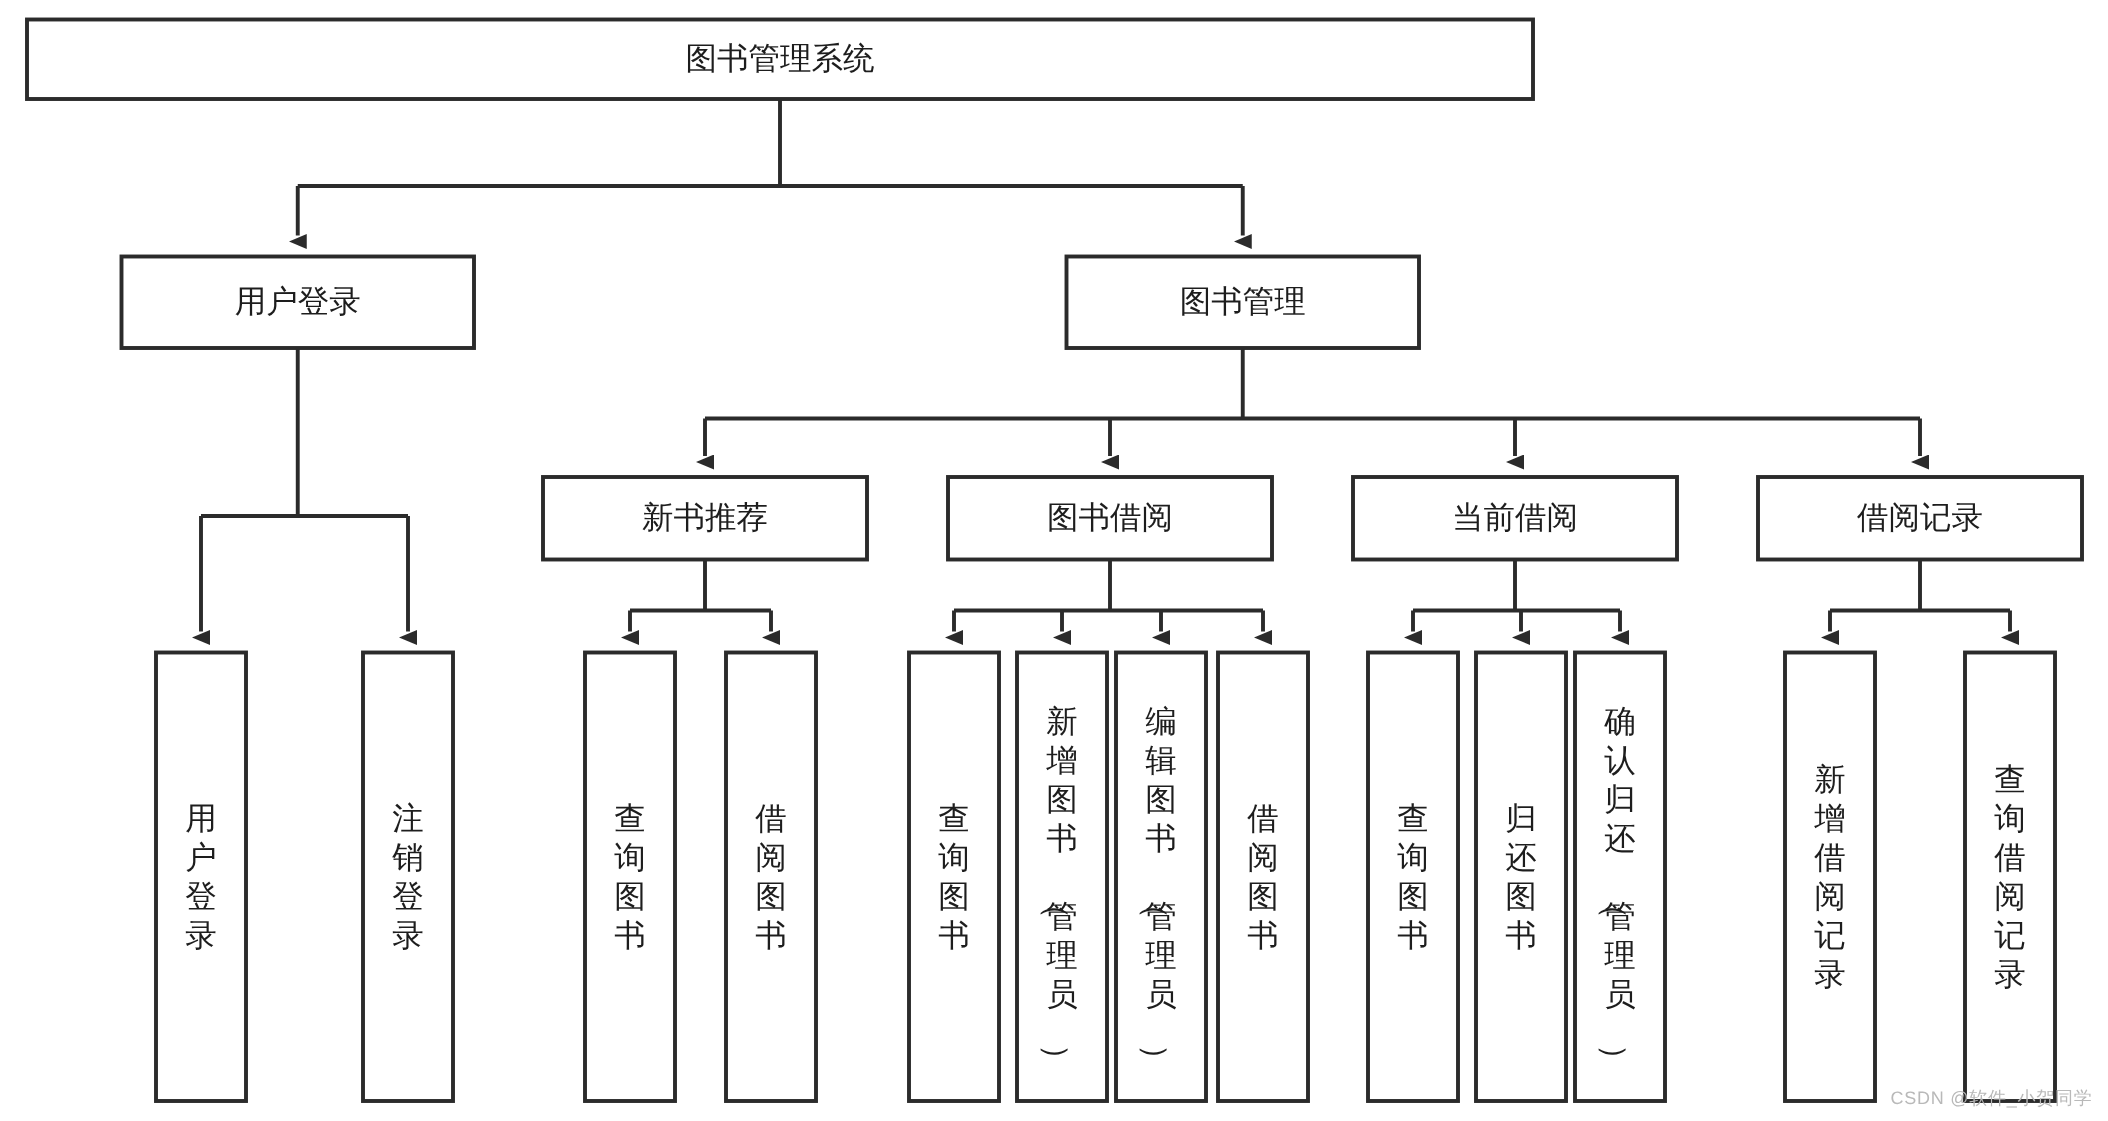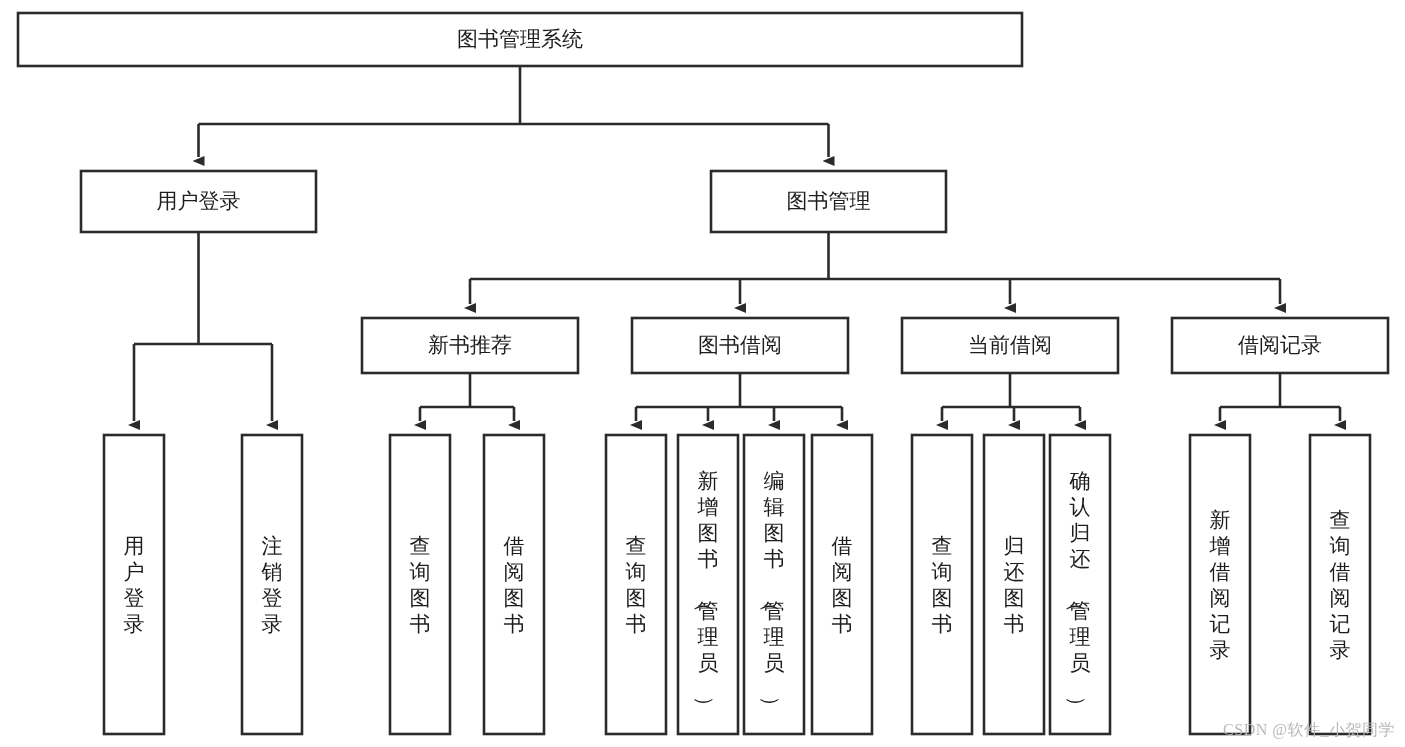--- a/index.html
+++ b/index.html
@@ -46,22 +46,22 @@
   .leaf-label {
     font-family: "Liberation Sans", "DejaVu Sans", sans-serif;
     font-size: 21px;
     fill: #1d1d1d;
     text-anchor: middle;
   }
   .watermark {
     position: absolute;
     right: 10px;
     bottom: 6px;
-    font-family: Liberation Serif, serif;
-    font-size: 16px;
+    font-family: Liberation Sans, sans-serif;
+    font-size: 12px;
     color: #b9b9b9;
     white-space: nowrap;
     letter-spacing: 0.5px;
   }
 </style>
 </head>
 <body>
 
 <div id="diagram-root">
   <svg id="flow" viewBox="0 0 1405 747">

